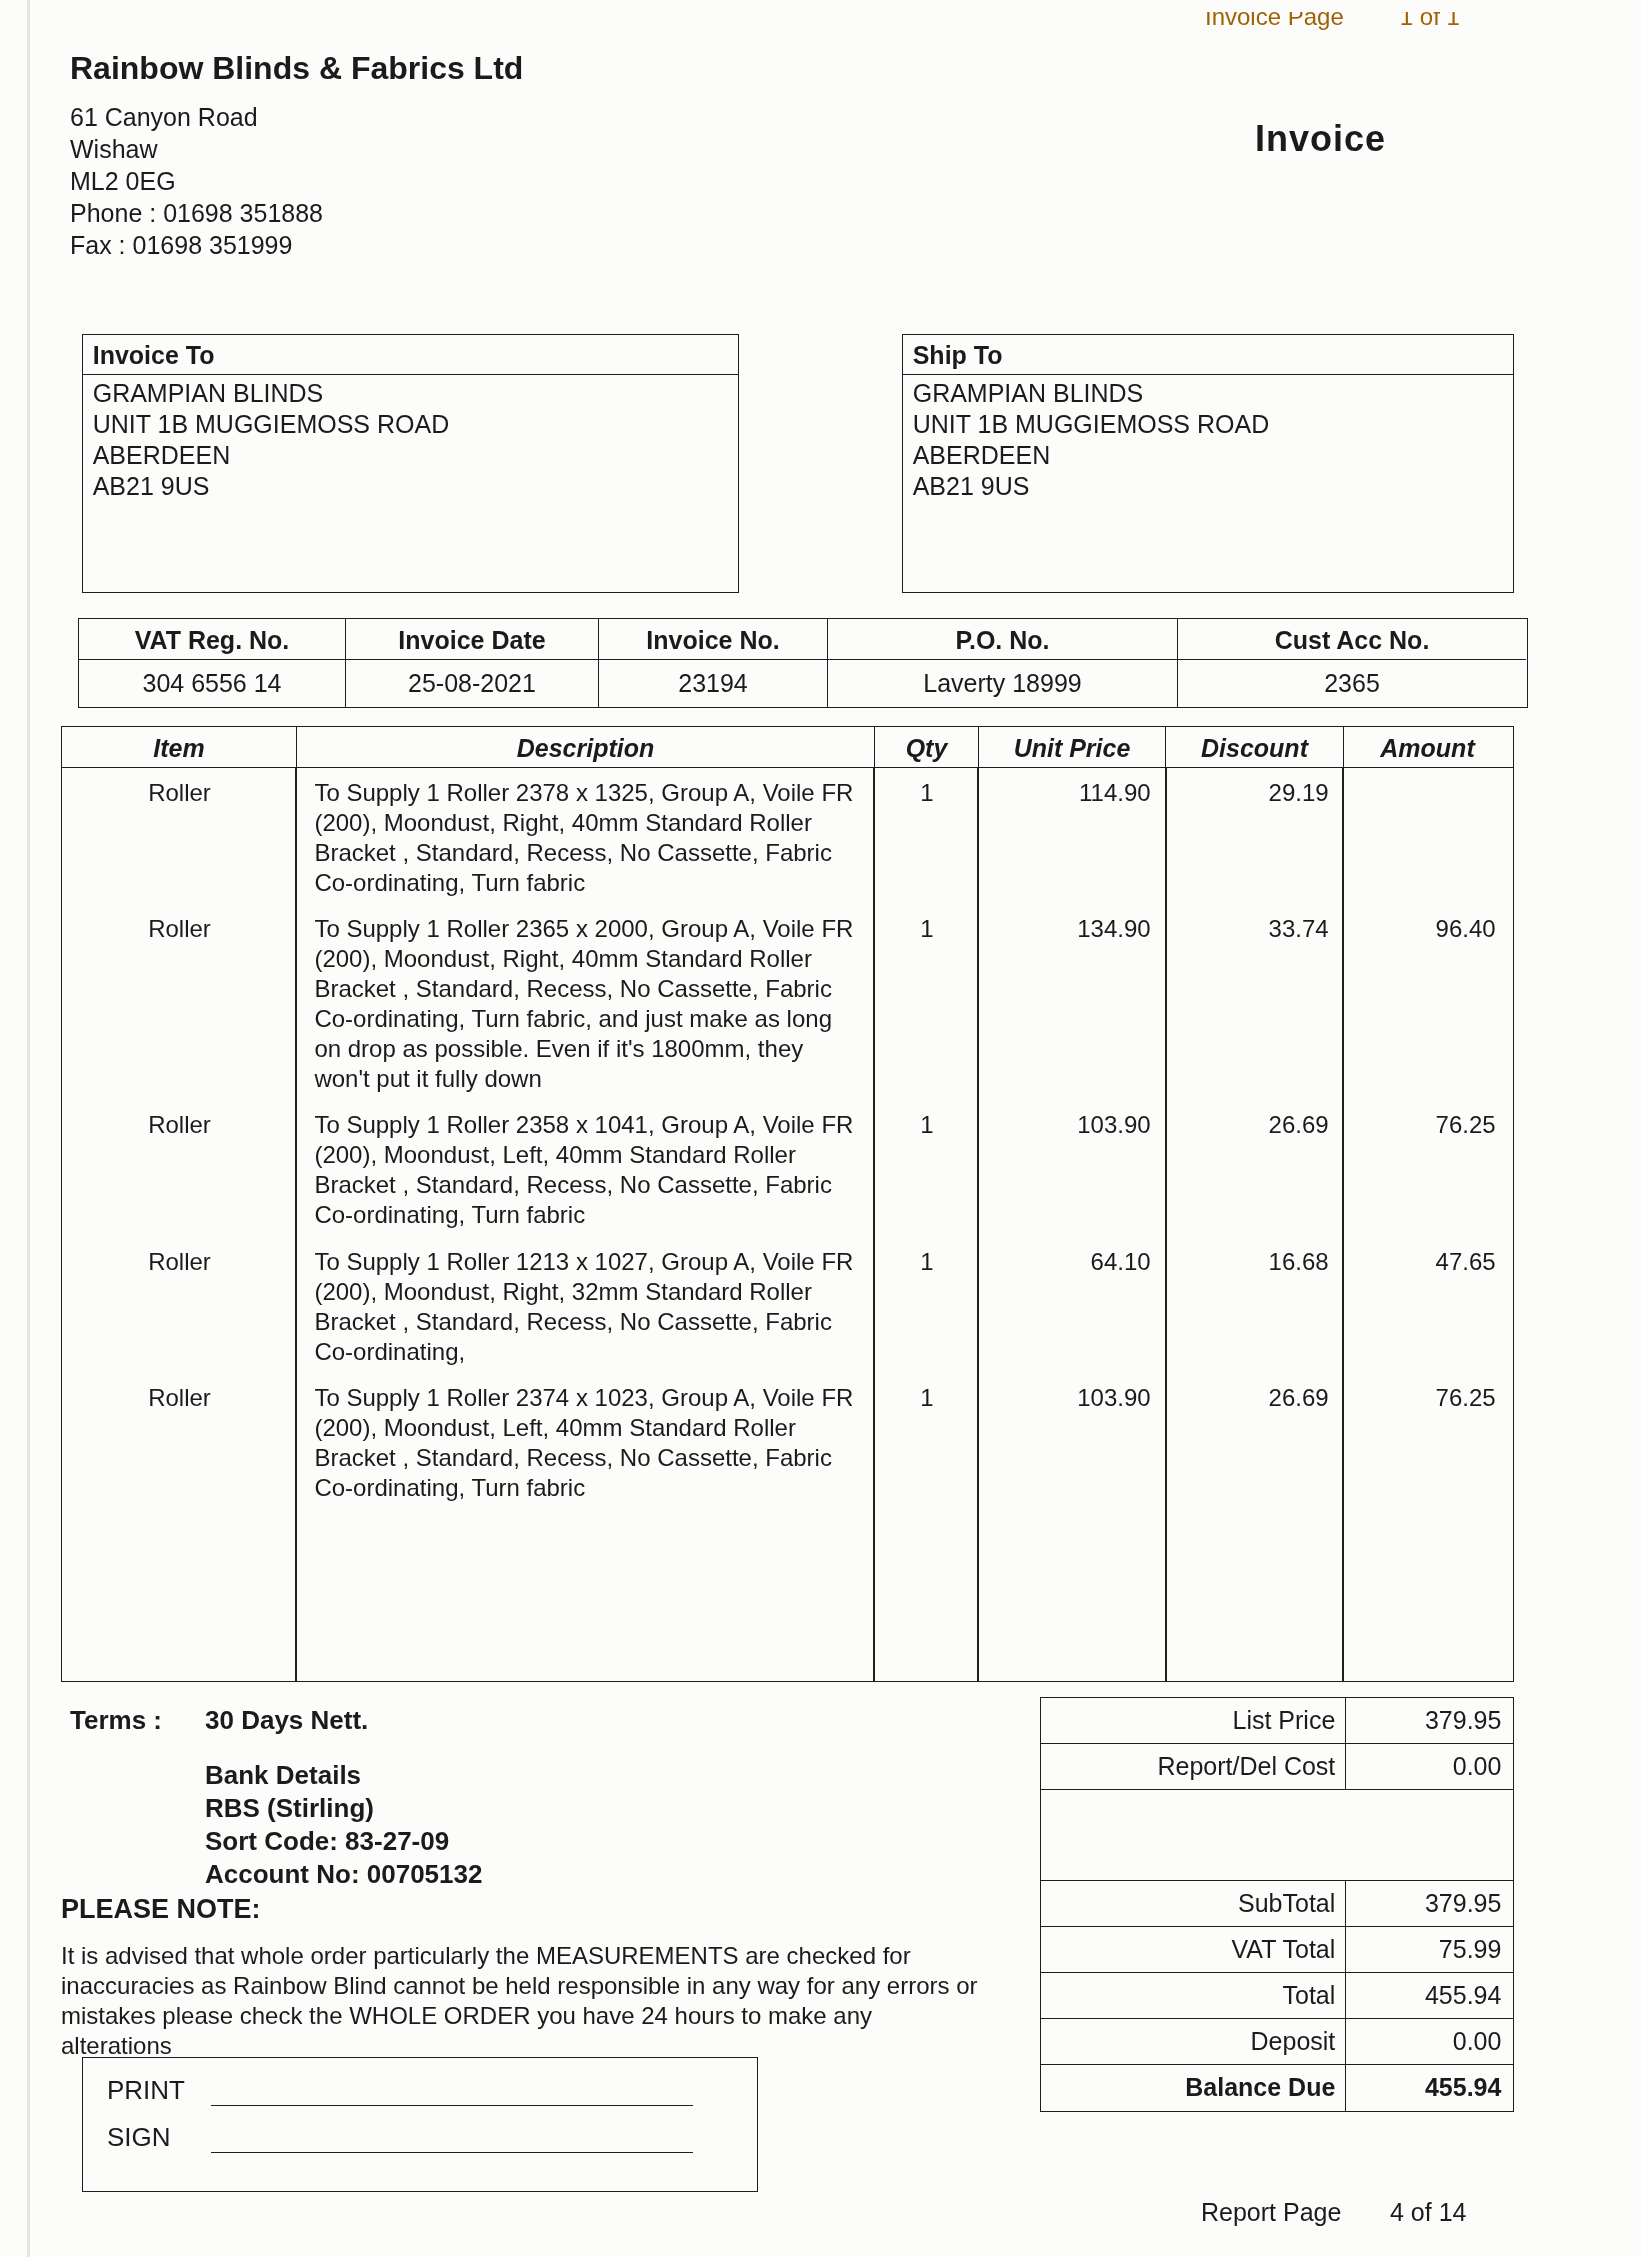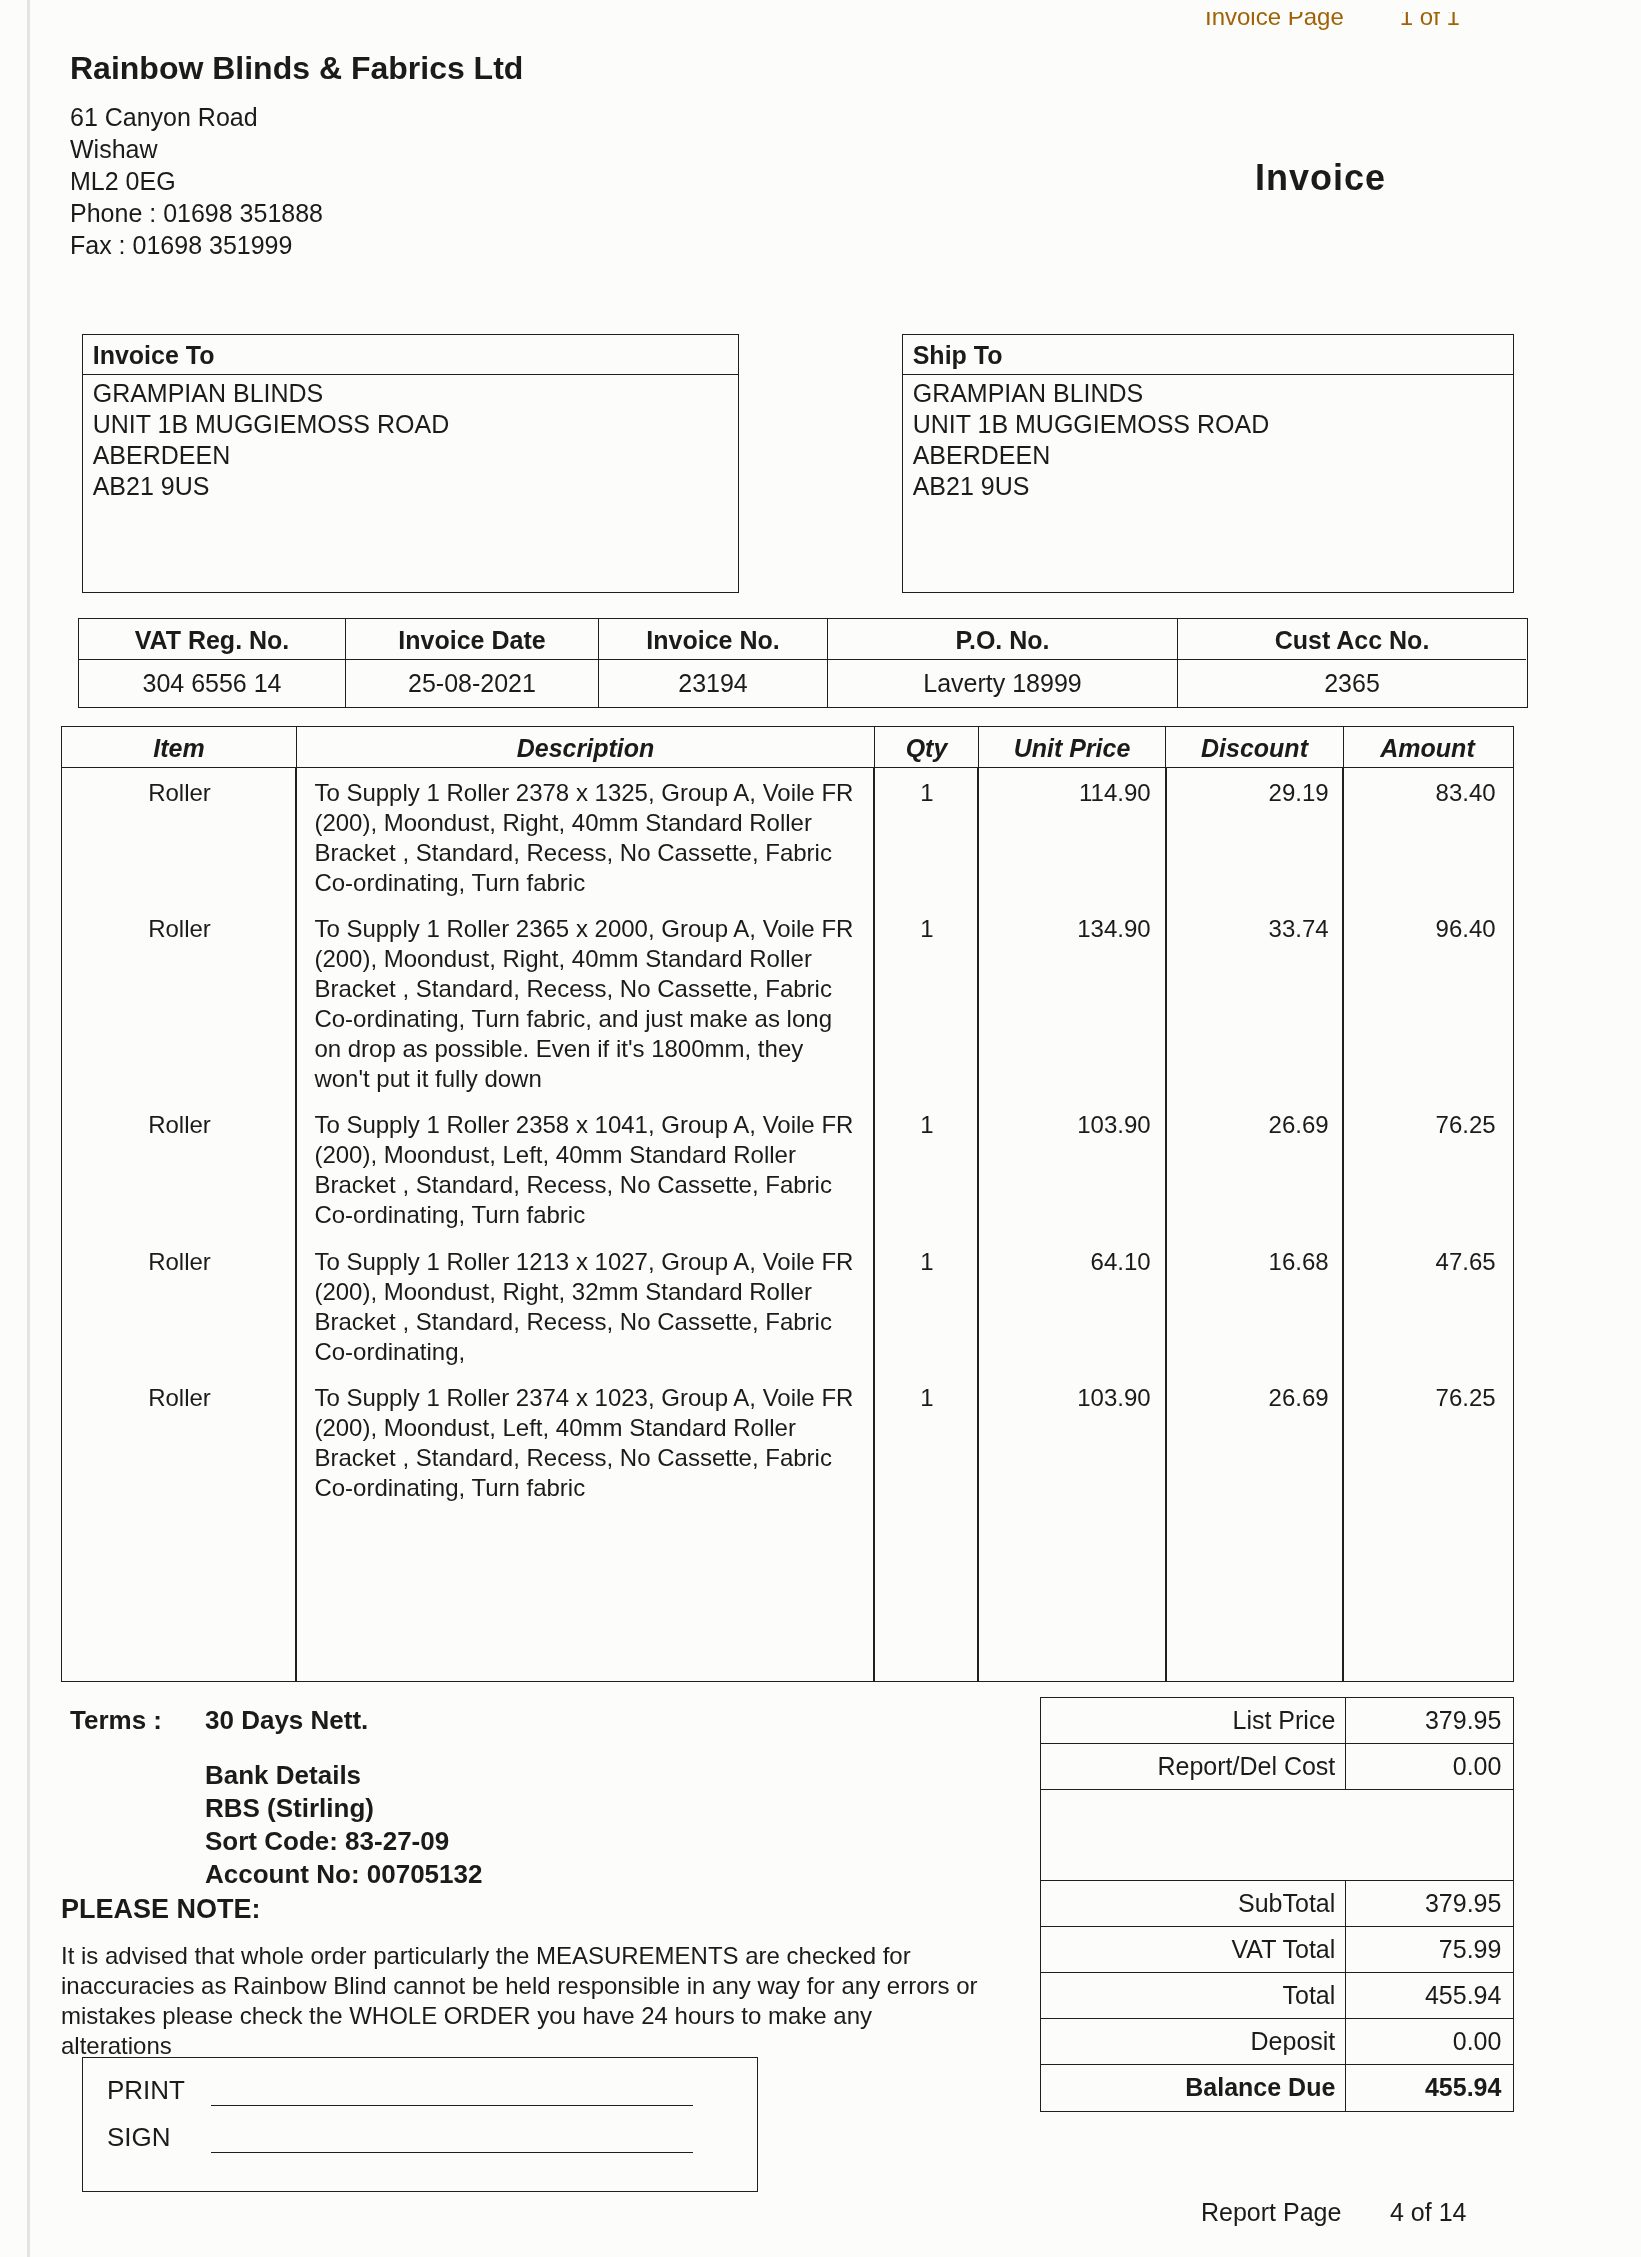--- a/index.html
+++ b/index.html
@@ -30,21 +30,21 @@
   .top-clip .gap { display: inline-block; width: 56px; }
 
   
   .company { position: absolute; left: 70px; top: 50px; }
   .company-name { font-size: 32px; font-weight: bold; }
   .company-address { margin-top: 13.5px; }
   .company-address div { font-size: 25px; line-height: 32px; }
 
   .invoice-title {
     position: absolute; left: 1255px; top: 118px;
-    font-size: 36px; font-weight: bold; letter-spacing: 1px; margin-top: 39px;
+    font-size: 36px; font-weight: bold; letter-spacing: 1px;
   }
 
   
   .addr-box {
     position: absolute; top: 334px; height: 259px;
     border: 1.9px solid #1f1f1f; background: transparent;
   }
   .addr-box.invoice-to { left: 82px; width: 657px; }
   .addr-box.ship-to { left: 902px; width: 612px; }
   .addr-box .box-label {
@@ -228,21 +228,20 @@
       <div class="vline v3"></div>
       <div class="vline v4"></div>
       <div class="vline v5"></div>
 
       <div class="item-row">
         <div class="c c-item">Roller</div>
         <div class="c c-desc">To Supply 1 Roller  2378 x 1325, Group A, Voile FR (200), Moondust, Right, 40mm Standard Roller Bracket , Standard, Recess, No Cassette, Fabric Co-ordinating, Turn fabric</div>
         <div class="c c-qty">1</div>
         <div class="c c-up">114.90</div>
         <div class="c c-disc">29.19</div>
-        <div class="c c-amt">83.40</div>
       </div>
 
       <div class="item-row">
         <div class="c c-item">Roller</div>
         <div class="c c-desc">To Supply 1 Roller  2365 x 2000, Group A, Voile FR (200), Moondust, Right, 40mm Standard Roller Bracket , Standard, Recess, No Cassette, Fabric Co-ordinating, Turn fabric, and just make as long on drop as possible.  Even if it's 1800mm, they won't put it fully down</div>
         <div class="c c-qty">1</div>
         <div class="c c-up">134.90</div>
         <div class="c c-disc">33.74</div>
         <div class="c c-amt">96.40</div>
       </div>

